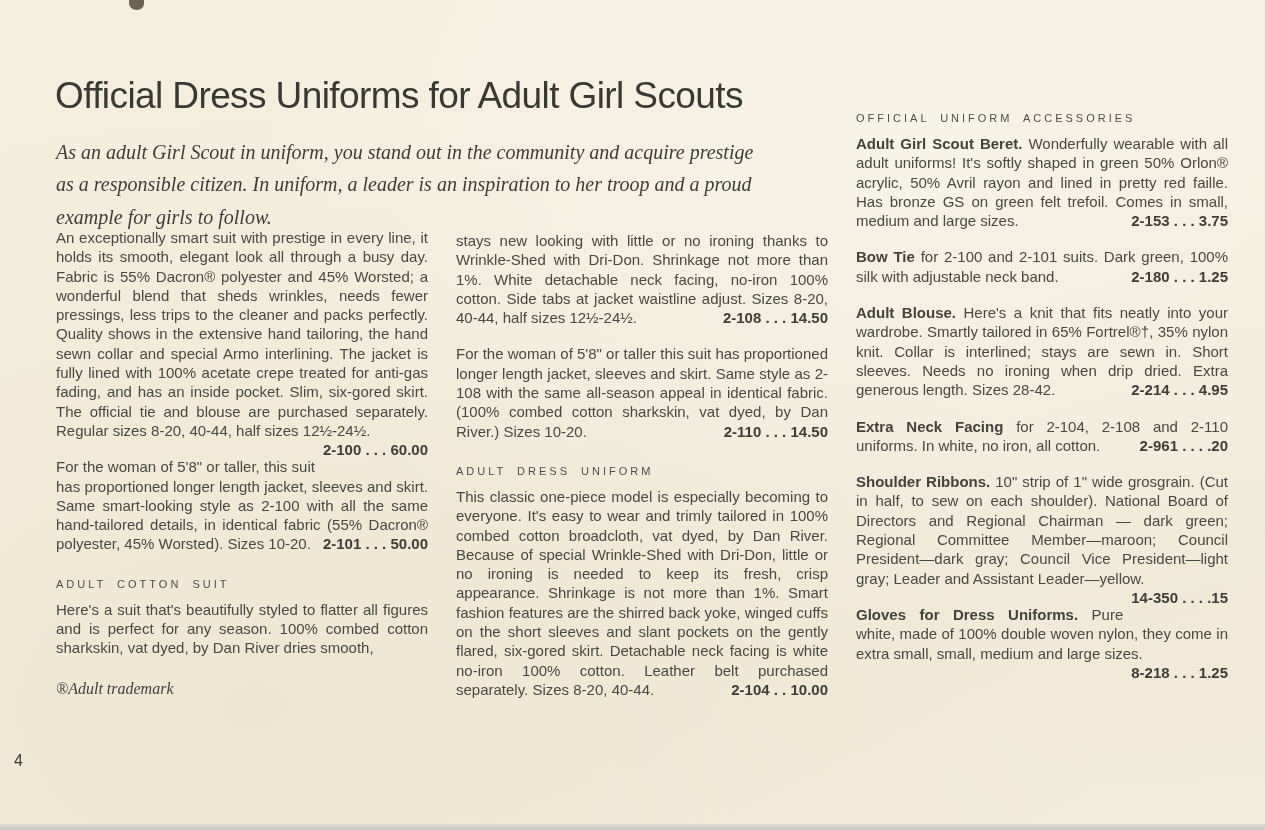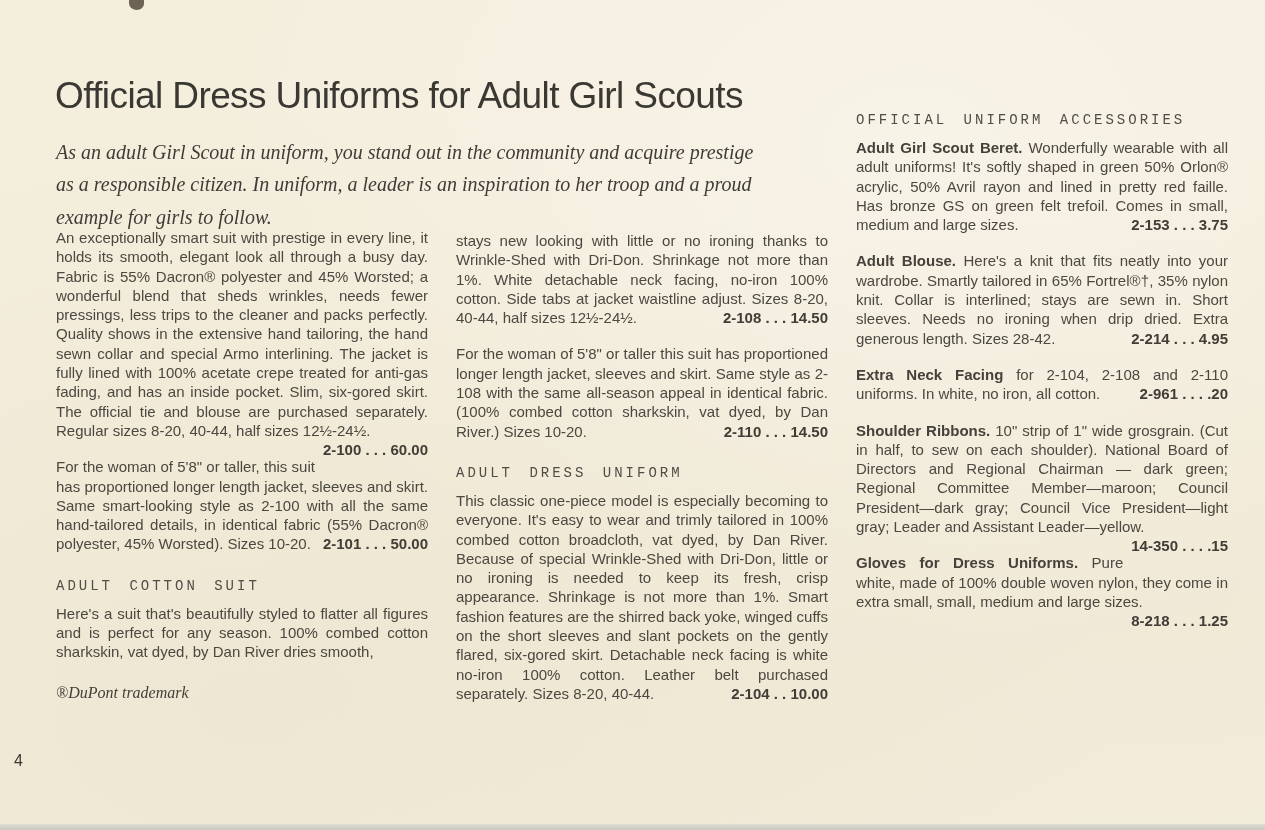--- a/index.html
+++ b/index.html
@@ -24,23 +24,23 @@
     position:absolute;left:56px;top:116px;width:698px;
     font-family:"Liberation Serif","DejaVu Serif",serif;
     font-style:italic;font-size:20px;line-height:1.62;
     color:#3e3c36;
   }
   .col{position:absolute;width:372px;}
   .col1{left:56px;top:228px;}
   .col2{left:456px;top:228px;padding-top:3px;}
   .col3{left:856px;top:112px;}
   .sec-heading{
-    font-size:14px;font-weight:400;
+    font-size:11px;font-weight:400;
     letter-spacing:3px;word-spacing:5px;
-    color:#504d46;margin:24px 0 10px 0;font-family:Liberation Mono, monospace;
+    color:#504d46;margin:24px 0 10px 0;
   }
   .col .sec-heading:first-child{margin-top:0;}
   .para{
     font-size:15px;line-height:19.3px;
     text-align:justify;
     color:#4b4840;margin:0 0 17px 0;
   }
   .price{
     float:right;font-weight:bold;color:#403d36;
     padding-left:8px;white-space:nowrap;
@@ -82,21 +82,21 @@
       <span class="price">2-100 . . . 60.00</span>
     </p>
     <p class="para">
       <span>For the woman of 5'8" or taller, this suit has proportioned longer length jacket, sleeves and skirt. Same smart-looking style as 2-100 with all the same hand-tailored details, in identical fabric (55% Dacron® polyester, 45% Worsted). Sizes 10-20.</span>
       <span class="price">2-101 . . . 50.00</span>
     </p>
     <h2 class="sec-heading">ADULT COTTON SUIT</h2>
     <p class="para">
       <span>Here's a suit that's beautifully styled to flatter all figures and is perfect for any season. 100% combed cotton sharkskin, vat dyed, by Dan River dries smooth,</span>
     </p>
-    <p class="footnote">®DuPont trademark</p>
+    <p class="footnote">®Adult trademark</p>
   </section>
 
   <section class="col col2">
     <p class="para">
       <span>stays new looking with little or no ironing thanks to Wrinkle-Shed with Dri-Don. Shrinkage not more than 1%. White detachable neck facing, no-iron 100% cotton. Side tabs at jacket waistline adjust. Sizes 8-20, 40-44, half sizes 12½-24½.</span>
       <span class="price">2-108 . . . 14.50</span>
     </p>
     <p class="para">
       <span>For the woman of 5'8" or taller this suit has proportioned longer length jacket, sleeves and skirt. Same style as 2-108 with the same all-season appeal in identical fabric. (100% combed cotton sharkskin, vat dyed, by Dan River.) Sizes 10-20.</span>
       <span class="price">2-110 . . . 14.50</span>
@@ -110,20 +110,25 @@
 
   <section class="col col3">
     <h2 class="sec-heading">OFFICIAL UNIFORM ACCESSORIES</h2>
 
     <p class="para">
       <b class="lead">Adult Girl Scout Beret.</b>
       <span>Wonderfully wearable with all adult uniforms! It's softly shaped in green 50% Orlon® acrylic, 50% Avril rayon and lined in pretty red faille. Has bronze GS on green felt trefoil. Comes in small, medium and large sizes.</span>
       <span class="price">2-153 . . . 3.75</span>
     </p>
 
+    <p class="para">
+      <b class="lead">Bow Tie</b>
+      <span>for 2-100 and 2-101 suits. Dark green, 100% silk with adjustable neck band.</span>
+      <span class="price">2-180 . . . 1.25</span>
+    </p>
 
     <p class="para">
       <b class="lead">Adult Blouse.</b>
       <span>Here's a knit that fits neatly into your wardrobe. Smartly tailored in 65% Fortrel®†, 35% nylon knit. Collar is interlined; stays are sewn in. Short sleeves. Needs no ironing when drip dried. Extra generous length. Sizes 28-42.</span>
       <span class="price">2-214 . . . 4.95</span>
     </p>
 
 
     <p class="para">
       <b class="lead">Extra Neck Facing</b>

